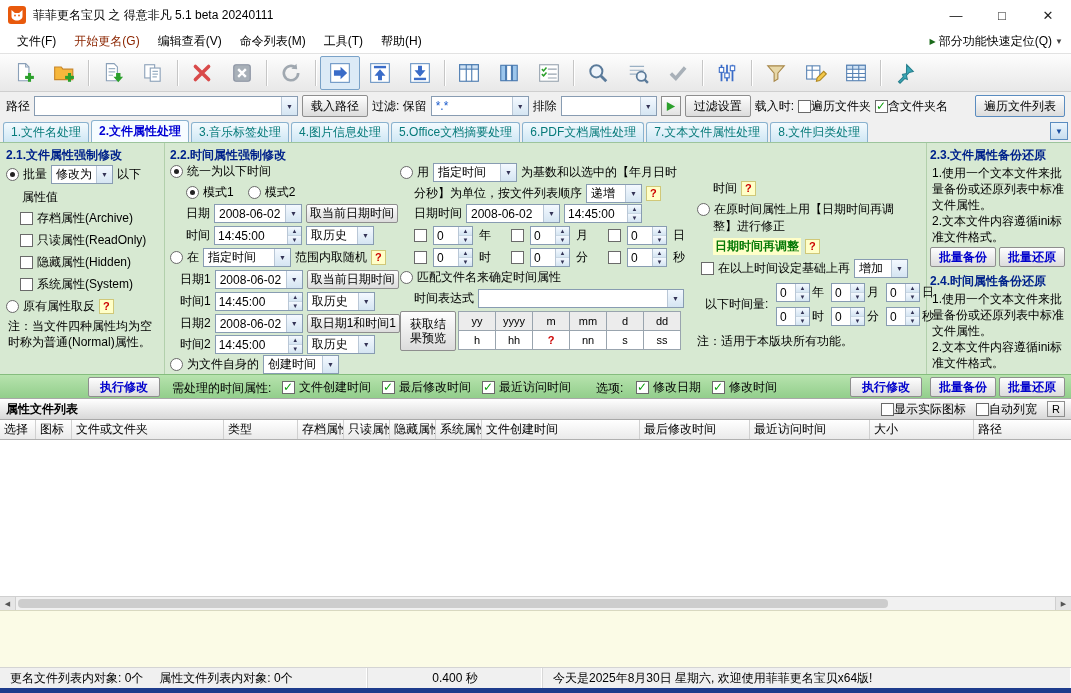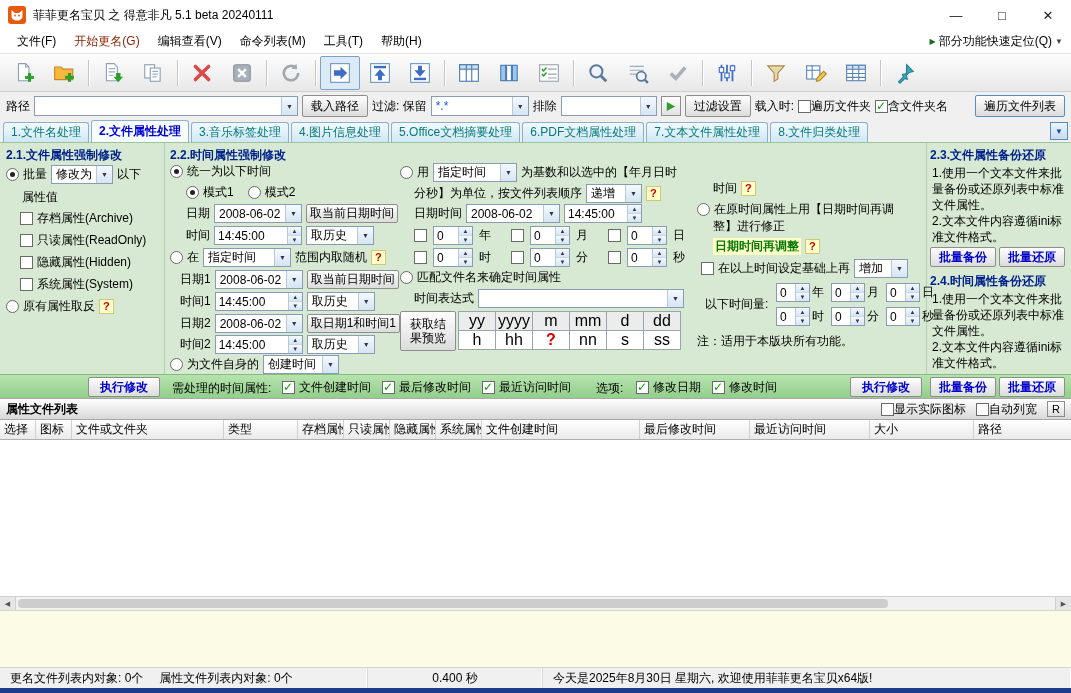--- a/index.html
+++ b/index.html
@@ -51,21 +51,21 @@
   .spinfield { height:19px; background:#fff; border:1px solid #889cb2; display:inline-flex; align-items:center; flex:none; }
   .spinfield .val { flex:1; padding:0 3px; overflow:hidden; }
   .spin { width:14px; height:100%; border-left:1px solid #b9c7d6; display:flex; flex-direction:column; flex:none; }
   .spin i { flex:1; font-style:normal; font-size:6px; line-height:8px; text-align:center; background:linear-gradient(#f4f9ff,#d5e5f2); color:#335; border-bottom:1px solid #c9d7e4; }
   .spin i:last-child { border-bottom:none; }
   .sbtn19 { height:19px; padding:0 3px; }
   .q { color:#cc0000; font-weight:bold; background:#ffffc8; border:1px solid #d0c878; padding:0 3px; height:15px; line-height:13px; font-size:11px; display:inline-block; flex:none; }
   .hl { color:#067a06; font-weight:bold; background:#ffffc8; padding:0 2px; }
   .band { position:absolute; left:0; right:0; bottom:0; height:24px; background:linear-gradient(#b7e3ae,#92ce8b); border-top:1px solid #85bd7e; }
   .bitem { position:absolute; top:4px; display:flex; align-items:center; gap:4px; white-space:nowrap; }
-  .gridcell { width:38px; height:20px; border:1px solid #99a4ae; display:inline-flex; align-items:center; justify-content:center; font-size:16px; background:#fff; flex:none; margin-right:-1px; }
+  .gridcell { width:38px; height:20px; border:1px solid #99a4ae; display:inline-flex; align-items:center; justify-content:center; font-size:11px; background:#fff; flex:none; margin-right:-1px; }
   .gridcell.hdr { background:#ececec; }
   .gridcell.qq { color:#cc0000; font-weight:bold; }
   
   .listband { height:22px; background:linear-gradient(#ffffff,#d8d8d8); border-top:1px solid #a8a8a8; border-bottom:1px solid #a8a8a8; display:flex; align-items:center; padding:0 6px; gap:10px; flex:none; }
   .rbtn { width:18px; height:16px; border:1px solid #8e8e8e; background:linear-gradient(#fff,#ddd); display:flex; align-items:center; justify-content:center; font-size:11px; flex:none; }
   .thead { height:20px; display:flex; flex:none; background:#fff; border-bottom:1px solid #b0b0b0; }
   .th { border-right:1px solid #d0d0d0; background:linear-gradient(#ffffff,#eaeaea); display:flex; align-items:center; padding:0 4px; overflow:hidden; white-space:nowrap; flex:none; }
   .tbody { height:156px; background:#fff; flex:none; }
   .hscroll { height:14px; background:#f1f1f1; border-top:1px solid #d0d0d0; display:flex; align-items:center; flex:none; }
   .scrbtn { width:16px; height:13px; display:flex; align-items:center; justify-content:center; font-size:7px; color:#555; background:#e6e6e6; border-right:1px solid #cfcfcf; flex:none; }
@@ -339,20 +339,21 @@
       </div>
     <div class="row" style="left:20px;top:133px">
         <span class="check"></span>
         <span>系统属性(System)</span>
       </div>
     <div class="row" style="left:6px;top:155px">
         <span class="radio"></span>
         <span>原有属性取反</span>
         <span class="q">?</span>
       </div>
+    <div class="note" style="left:8px;top:175px;width:150px">注：当文件四种属性均为空时称为普通(Normal)属性。</div>
 
     <div class="sechead" style="left:170px;top:4px">2.2.时间属性强制修改</div>
     <div class="row" style="left:170px;top:20px">
         <span class="radio on"></span>
         <span>统一为以下时间</span>
       </div>
     <div class="row" style="left:186px;top:41px">
       <span class="radio on"></span>
         <span>模式1</span>
       <span class="radio" style="margin-left:10px"></span>

